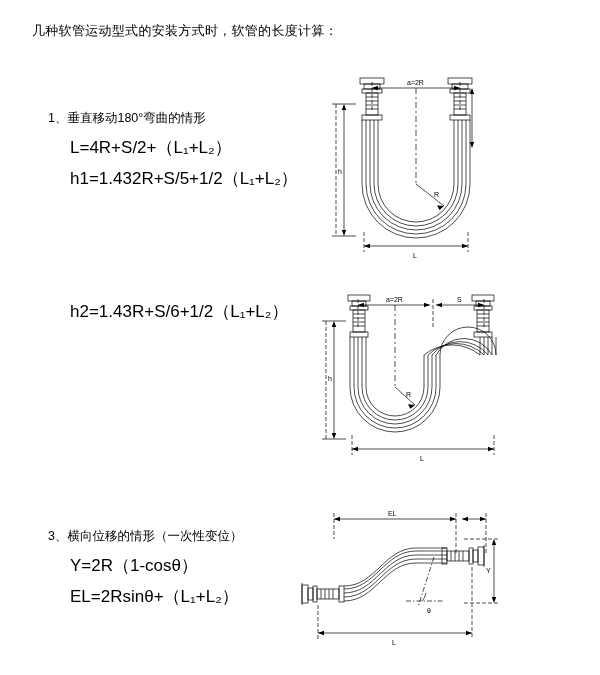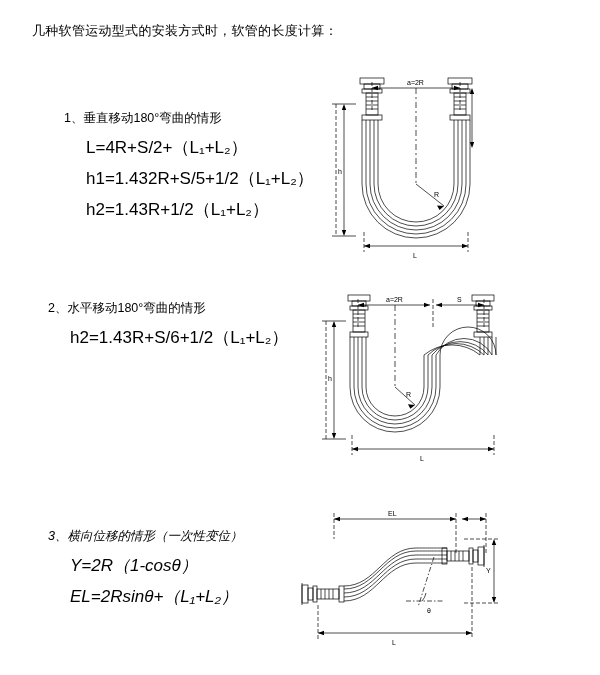--- a/index.html
+++ b/index.html
@@ -42,39 +42,38 @@
     margin-left: 22px;
     margin-bottom: 8px;
   }
   .diagram {
     position: absolute;
   }
   .diagram svg {
     display: block;
   }
   
-  #sec1 { left: 48px; top: 110px; margin-left: 16px; }
+  #sec1 { left: 48px; top: 110px; }
   #sec2 { left: 48px; top: 300px; }
-  #sec3 { left: 48px; top: 528px; font-style: italic; }
+  #sec3 { left: 48px; top: 528px; }
   #dia1 { left: 312px; top: 64px; }
   #dia2 { left: 312px; top: 283px; }
   #dia3 { left: 296px; top: 505px; }
 </style>
 </head>
 <body>
 
 <div class="page">
 
   <div class="heading">几种软管运动型式的安装方式时，软管的长度计算：</div>
 
   <div class="section" id="sec1">
     <div class="sec-title">1、垂直移动180°弯曲的情形</div>
     <div class="formula">L=4R+S/2+（L₁+L₂）</div>
     <div class="formula">h1=1.432R+S/5+1/2（L₁+L₂）</div>
-    <div class="formula">h2=1.43R+1/2（L₁+L₂）</div>
   </div>
 
   <div class="diagram" id="dia1">
     <svg width="185" height="200" viewBox="0 0 185 200">
       <g stroke="#000" fill="none" stroke-width="0.7">
 
         <line x1="60" y1="24" x2="148" y2="24"></line>
         <path d="M60 24 l6 -2.2 v4.4 z" fill="#000" stroke="none"></path>
         <path d="M148 24 l-6 -2.2 v4.4 z" fill="#000" stroke="none"></path>
         <line x1="60" y1="18" x2="60" y2="48" stroke-dasharray="4 2"></line>
@@ -131,21 +130,20 @@
       <g font-family="Liberation Sans, sans-serif" font-size="7" fill="#000">
         <text x="95" y="21">a=2R</text>
         <text x="26" y="110">h</text>
         <text x="122" y="133">R</text>
         <text x="101" y="194">L</text>
       </g>
     </svg>
   </div>
 
   <div class="section" id="sec2">
-    <div class="sec-title">2、水平移动180°弯曲的情形</div>
     <div class="formula">h2=1.43R+S/6+1/2（L₁+L₂）</div>
   </div>
 
   <div class="diagram" id="dia2">
     <svg width="190" height="190" viewBox="0 0 190 190">
       <g stroke="#000" fill="none" stroke-width="0.7">
 
         <line x1="46" y1="22" x2="118" y2="22"></line>
         <path d="M46 22 l6 -2.2 v4.4 z" fill="#000" stroke="none"></path>
         <path d="M118 22 l-6 -2.2 v4.4 z" fill="#000" stroke="none"></path>

